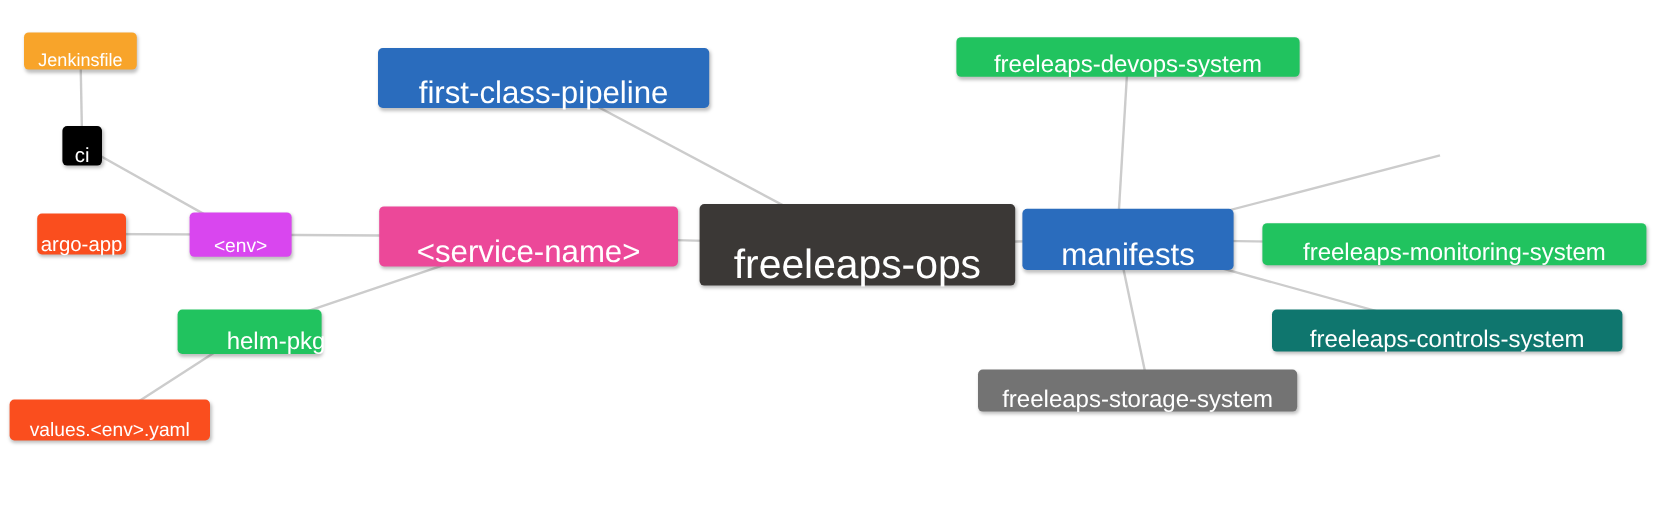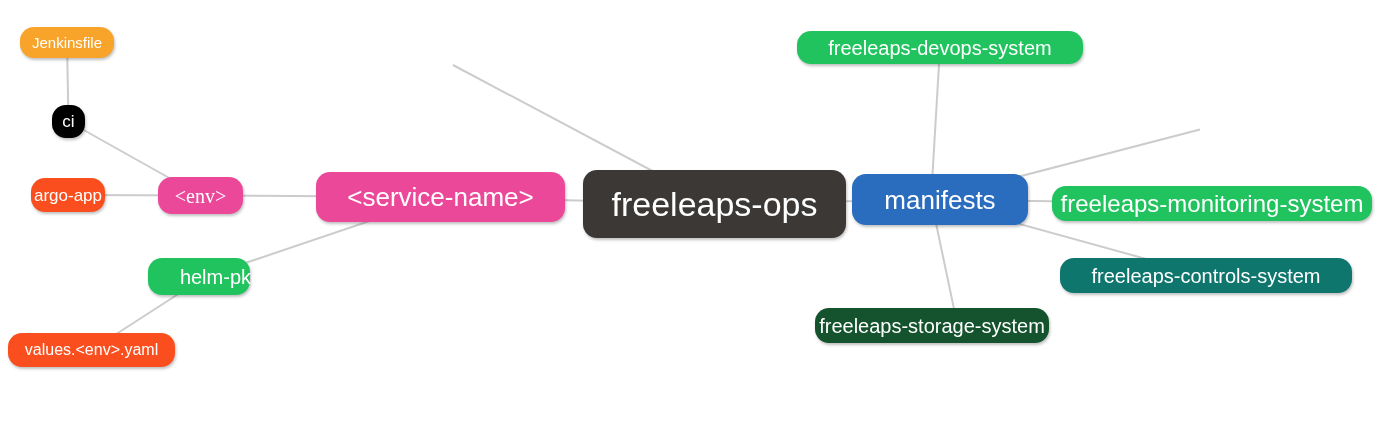--- a/index.html
+++ b/index.html
@@ -18,24 +18,24 @@
   #edges {
     position: absolute;
     left: 0;
     top: 0;
     z-index: 0;
   }
   .node {
     position: absolute;
     z-index: 1;
     display: flex;
-    align-items: center;
+    align-items: flex-end;
     justify-content: center;
     color: #ffffff;
-    border-radius: 14px;
+    border-radius: 4px;
     box-shadow: 1px 2px 3px rgba(0,0,0,0.25);
     white-space: nowrap;
     cursor: pointer;
     box-sizing: border-box;
     line-height: 1;
     user-select: none;
   }
 </style>
 </head>
 <body>
@@ -60,43 +60,46 @@
 
 <div class="node" style="left: 20px; top: 27px; width: 94px; height: 31px; background: rgb(248, 164, 42); font-size: 15px; color: rgb(255, 255, 255);">
       <span>Jenkinsfile</span>
     </div>
     <div class="node" style="left: 52px; top: 105px; width: 33px; height: 33px; background: #000000; font-size: 17px; color: rgb(255, 255, 255);">
       <span>ci</span>
     </div>
     <div class="node" style="left: 31px; top: 178px; width: 74px; height: 34px; background: rgb(250, 78, 30); font-size: 17px; color: rgb(255, 255, 255);">
       <span>argo-app</span>
     </div>
-    <div class="node" style="left: 158px; top: 177px; width: 85px; height: 37px; background: #ec4899; font-size: 20px; color: rgb(255, 255, 255); font-family: Liberation Serif, serif;">
+    <div class="node" style="left: 158px; top: 177px; width: 85px; height: 37px; background: #d946ef; font-size: 16px; color: rgb(255, 255, 255);">
       <span>&lt;env&gt;</span>
     </div>
     <div class="node" style="left: 316px; top: 172px; width: 249px; height: 50px; background: #ec4899; font-size: 26px; color: rgb(255, 255, 255);">
       <span>&lt;service-name&gt;</span>
+    </div>
+    <div class="node" style="left: 315px; top: 40px; width: 276px; height: 50px; background: rgb(42, 108, 189); font-size: 26px; color: rgb(255, 255, 255);">
+      <span>first-class-pipeline</span>
     </div>
     <div class="node" style="left: 583px; top: 170px; width: 263px; height: 68px; background: rgb(59, 56, 54); font-size: 34px; color: rgb(255, 255, 255);">
       <span>freeleaps-ops</span>
     </div>
     <div class="node" style="left: 852px; top: 174px; width: 176px; height: 51px; background: rgb(42, 108, 189); font-size: 26px; color: rgb(255, 255, 255);">
       <span>manifests</span>
     </div>
-    <div class="node" style="left: 148px; top: 258px; width: 102px; height: 37px; background: rgb(33, 195, 95); font-size: 20px; color: rgb(255, 255, 255); padding-left: 44px;">
+    <div class="node" style="left: 148px; top: 258px; width: 120px; height: 37px; background: rgb(33, 195, 95); font-size: 20px; color: rgb(255, 255, 255); padding-left: 44px;">
       <span>helm-pkg</span>
     </div>
     <div class="node" style="left: 8px; top: 333px; width: 167px; height: 34px; background: rgb(250, 78, 30); font-size: 16px; color: rgb(255, 255, 255);">
       <span>values.&lt;env&gt;.yaml</span>
     </div>
     <div class="node" style="left: 797px; top: 31px; width: 286px; height: 33px; background: rgb(33, 195, 95); font-size: 20px; color: rgb(255, 255, 255);">
       <span>freeleaps-devops-system</span>
     </div>
-    <div class="node" style="left: 1052px; top: 186px; width: 320px; height: 35px; background: rgb(33, 195, 95); font-size: 24px; color: rgb(255, 255, 255);">
+    <div class="node" style="left: 1052px; top: 186px; width: 320px; height: 35px; background: rgb(33, 195, 95); font-size: 20px; color: rgb(255, 255, 255);">
       <span>freeleaps-monitoring-system</span>
     </div>
     <div class="node" style="left: 1060px; top: 258px; width: 292px; height: 35px; background: #0f766e; font-size: 20px; color: rgb(255, 255, 255);">
       <span>freeleaps-controls-system</span>
     </div>
-    <div class="node" style="left: 815px; top: 308px; width: 234px; height: 35px; background: #14532d; font-size: 20px; color: rgb(255, 255, 255);">
+    <div class="node" style="left: 815px; top: 308px; width: 266px; height: 35px; background: #737373; font-size: 20px; color: rgb(255, 255, 255);">
       <span>freeleaps-storage-system</span>
     </div>
   </div>
 
 </body></html>

